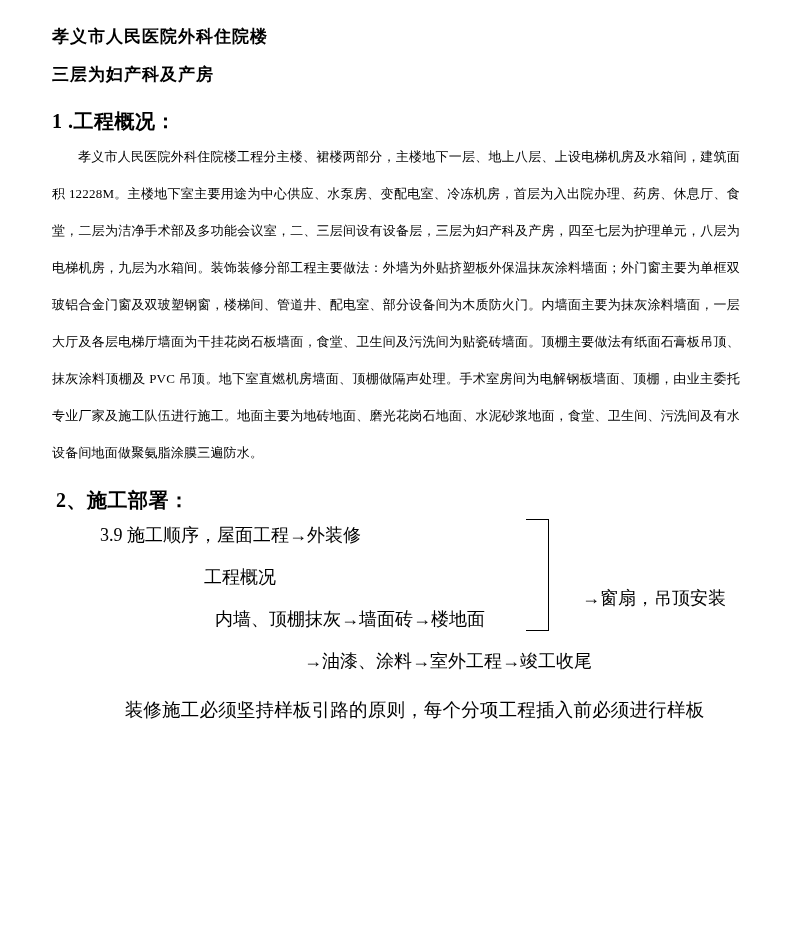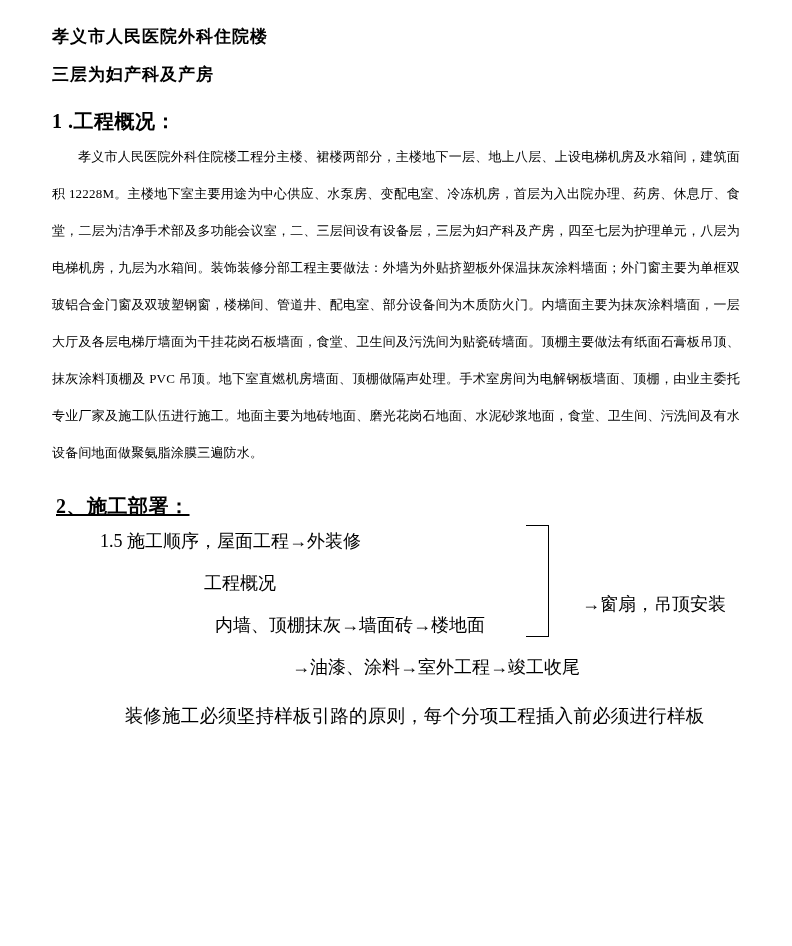--- a/index.html
+++ b/index.html
@@ -33,23 +33,22 @@
     display: block;
   }
   .section-heading {
     font-weight: bold;
     font-size: 20px;
     line-height: 30px;
     margin: 12px 0 2px 0;
     letter-spacing: 0.5px;
   }
   .section-heading.second {
-    margin-top: 20px;
+    margin-top: 14px;
     padding-left: 4px;
-    text-decoration: underline;
   }
   .body-para {
     font-size: 13px;
     line-height: 37px;
     text-align: justify;
     text-justify: inter-ideograph;
     text-indent: 2em;
     margin: 0;
     letter-spacing: 0.2px;
   }
@@ -60,21 +59,21 @@
     margin-top: 2px;
     height: 175px;
   }
   .dp-line {
     position: absolute;
     white-space: nowrap;
   }
   .dp-1 { left: 48px;  top: 0px; }
   .dp-2 { left: 152px; top: 42px; }
   .dp-3 { left: 163px; top: 84px; }
-  .dp-4 { left: 240px; top: 126px; }
+  .dp-4 { left: 252px; top: 126px; }
   .dp-right { left: 530px; top: 63px; }
   .bracket {
     position: absolute;
     left: 474px;
     top: 2px;
     width: 22px;
     height: 110px;
     border-top: 1.6px solid #000;
     border-right: 1.6px solid #000;
     border-bottom: 1.6px solid #000;
@@ -98,21 +97,21 @@
     <span class="line">三层为妇产科及产房</span>
   </div>
 
   <div class="section-heading">1 .工程概况：</div>
 
   <p class="body-para">孝义市人民医院外科住院楼工程分主楼、裙楼两部分，主楼地下一层、地上八层、上设电梯机房及水箱间，建筑面积 12228M。主楼地下室主要用途为中心供应、水泵房、变配电室、冷冻机房，首层为入出院办理、药房、休息厅、食堂，二层为洁净手术部及多功能会议室，二、三层间设有设备层，三层为妇产科及产房，四至七层为护理单元，八层为电梯机房，九层为水箱间。装饰装修分部工程主要做法：外墙为外贴挤塑板外保温抹灰涂料墙面；外门窗主要为单框双玻铝合金门窗及双玻塑钢窗，楼梯间、管道井、配电室、部分设备间为木质防火门。内墙面主要为抹灰涂料墙面，一层大厅及各层电梯厅墙面为干挂花岗石板墙面，食堂、卫生间及污洗间为贴瓷砖墙面。顶棚主要做法有纸面石膏板吊顶、抹灰涂料顶棚及 PVC 吊顶。地下室直燃机房墙面、顶棚做隔声处理。手术室房间为电解钢板墙面、顶棚，由业主委托专业厂家及施工队伍进行施工。地面主要为地砖地面、磨光花岗石地面、水泥砂浆地面，食堂、卫生间、污洗间及有水设备间地面做聚氨脂涂膜三遍防水。</p>
 
   <div class="section-heading second">2、施工部署：</div>
 
   <div class="deploy-block">
-    <span class="dp-line dp-1">1.5 施工顺序，屋面工程→外装修</span>
+    <span class="dp-line dp-1">3.9 施工顺序，屋面工程→外装修</span>
     <span class="dp-line dp-2">工程概况</span>
     <span class="dp-line dp-3">内墙、顶棚抹灰→墙面砖→楼地面</span>
     <span class="bracket"></span>
     <span class="dp-line dp-right">→窗扇，吊顶安装</span>
     <span class="dp-line dp-4">→油漆、涂料→室外工程→竣工收尾</span>
   </div>
 
   <p class="closing-para">装修施工必须坚持样板引路的原则，每个分项工程插入前必须进行样板</p>
 
 </div>

